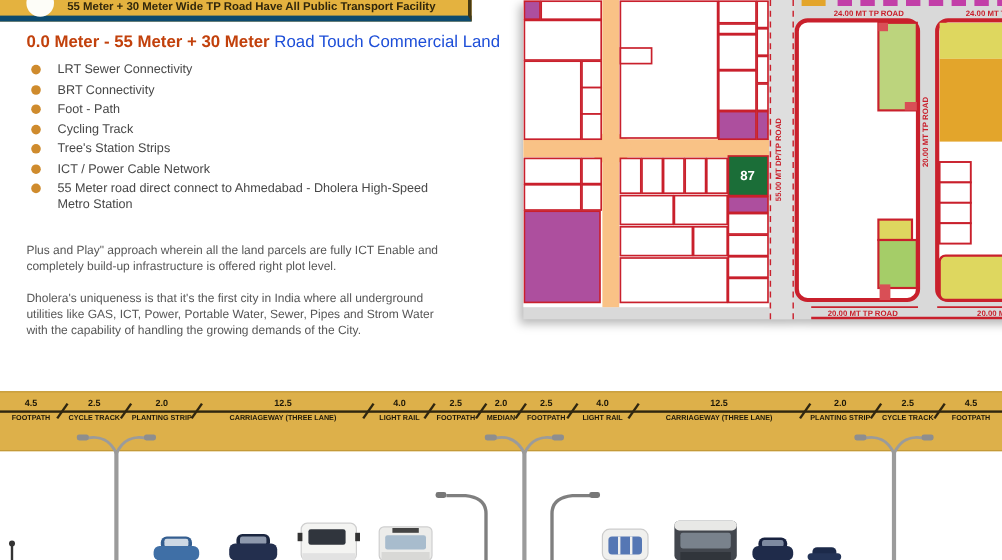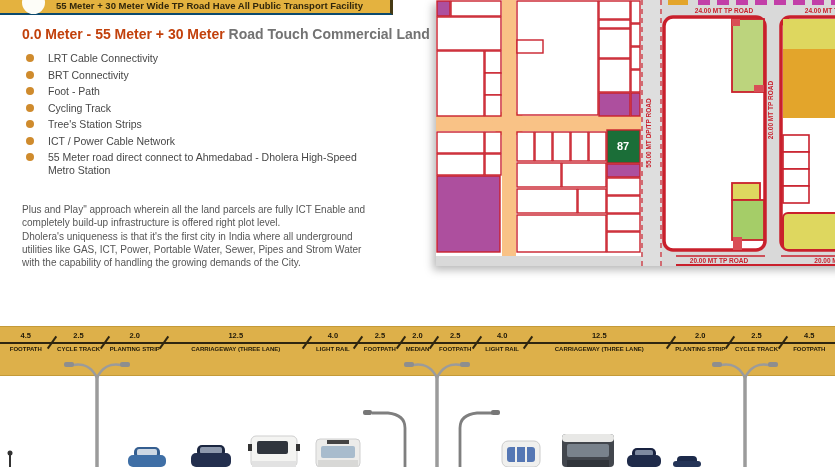--- a/index.html
+++ b/index.html
@@ -1,41 +1,41 @@
 <!DOCTYPE html>
 <html><head>
 <meta charset="utf-8">
 <style>
   html,body{margin:0;padding:0;}
   body{font-family:"Liberation Sans", sans-serif;}
   #page{position:relative;width:835px;height:467px;background:#ffffff;overflow:hidden;}
 
   
   .banner{position:absolute;left:0;top:0;width:390px;height:13px;background:#e4b23f;
-          border-bottom:2px solid #0c4a6e;border-right:3px solid #463a14;
+          border-bottom:5px solid #0c4a6e;border-right:3px solid #463a14;
           display:flex;align-items:center;}
   .banner-circle{position:absolute;left:22px;top:-9px;width:23px;height:23px;border-radius:50%;
           background:#fdfdf8;}
   .banner-text{margin-left:56px;margin-top:-2px;font-size:9.5px;font-weight:bold;color:#31270c;white-space:nowrap;}
 
   
   .heading{position:absolute;left:22px;top:26px;font-size:14px;white-space:nowrap;}
   .h-bold{font-weight:bold;color:#c2410c;}
-  .h-reg{font-weight:bold;color:#737373;}
+  .h-reg{font-weight:normal;color:#1d4ed8;}
 
   
   .features{position:absolute;left:26px;top:52px;width:345px;list-style:none;margin:0;padding:0;}
   .features li{position:relative;padding-left:22px;margin-bottom:4px;font-size:10.5px;
                line-height:12.5px;color:#474747;}
   .features li .dot{position:absolute;left:0;top:2px;width:8px;height:8px;border-radius:50%;background:#cf8b2d;}
 
   
   .para{position:absolute;left:22px;width:352px;font-size:10px;line-height:13px;color:#565656;}
   .para.p1{top:203px;}
-  .para.p2{top:230px;}
+  .para.p2{top:243px;}
 
   
   .map-wrap{position:absolute;left:417px;top:0;width:418px;height:272px;padding-left:19px;}
   .map-wrap svg{filter:drop-shadow(-3px 4px 4px rgba(0,0,0,0.28));}
   .map-label{font-family:"Liberation Sans",sans-serif;font-size:6.5px;font-weight:bold;fill:#c9202c;}
 
   
   .dim-bar{position:absolute;left:0;top:326px;width:835px;height:50px;background:#ddb04a;
            border-top:1px solid #c49a38;border-bottom:1px solid #c49a38;
            display:flex;box-sizing:border-box;}
@@ -57,21 +57,21 @@
   <div class="banner">
     <span class="banner-circle"></span>
     <span class="banner-text">55 Meter + 30 Meter Wide  TP Road Have All Public Transport Facility</span>
   </div>
 
   <div class="heading">
     <span class="h-bold">0.0 Meter  -  55 Meter + 30 Meter</span><span class="h-reg"> Road Touch Commercial Land</span>
   </div>
 
   <ul class="features" id="feature-list">
-      <li><span class="dot"></span><span>LRT Cable Connectivity</span></li>
+      <li><span class="dot"></span><span>LRT Sewer Connectivity</span></li>
       <li><span class="dot"></span><span>BRT Connectivity</span></li>
       <li><span class="dot"></span><span>Foot - Path</span></li>
       <li><span class="dot"></span><span>Cycling Track</span></li>
       <li><span class="dot"></span><span>Tree's Station Strips</span></li>
       <li><span class="dot"></span><span>ICT / Power Cable Network</span></li>
       <li><span class="dot"></span><span>55 Meter road direct connect to Ahmedabad - Dholera High-Speed Metro Station</span></li>
     </ul>
 
   <div class="para p1">Plus and Play" approach wherein all the land parcels are fully ICT Enable and completely build-up infrastructure is offered right plot level.</div>
   <div class="para p2">Dholera's uniqueness is that it's the first city in India where all underground utilities like GAS, ICT, Power, Portable Water, Sewer, Pipes and Strom Water with the capability of handling the growing demands of the City.</div>

